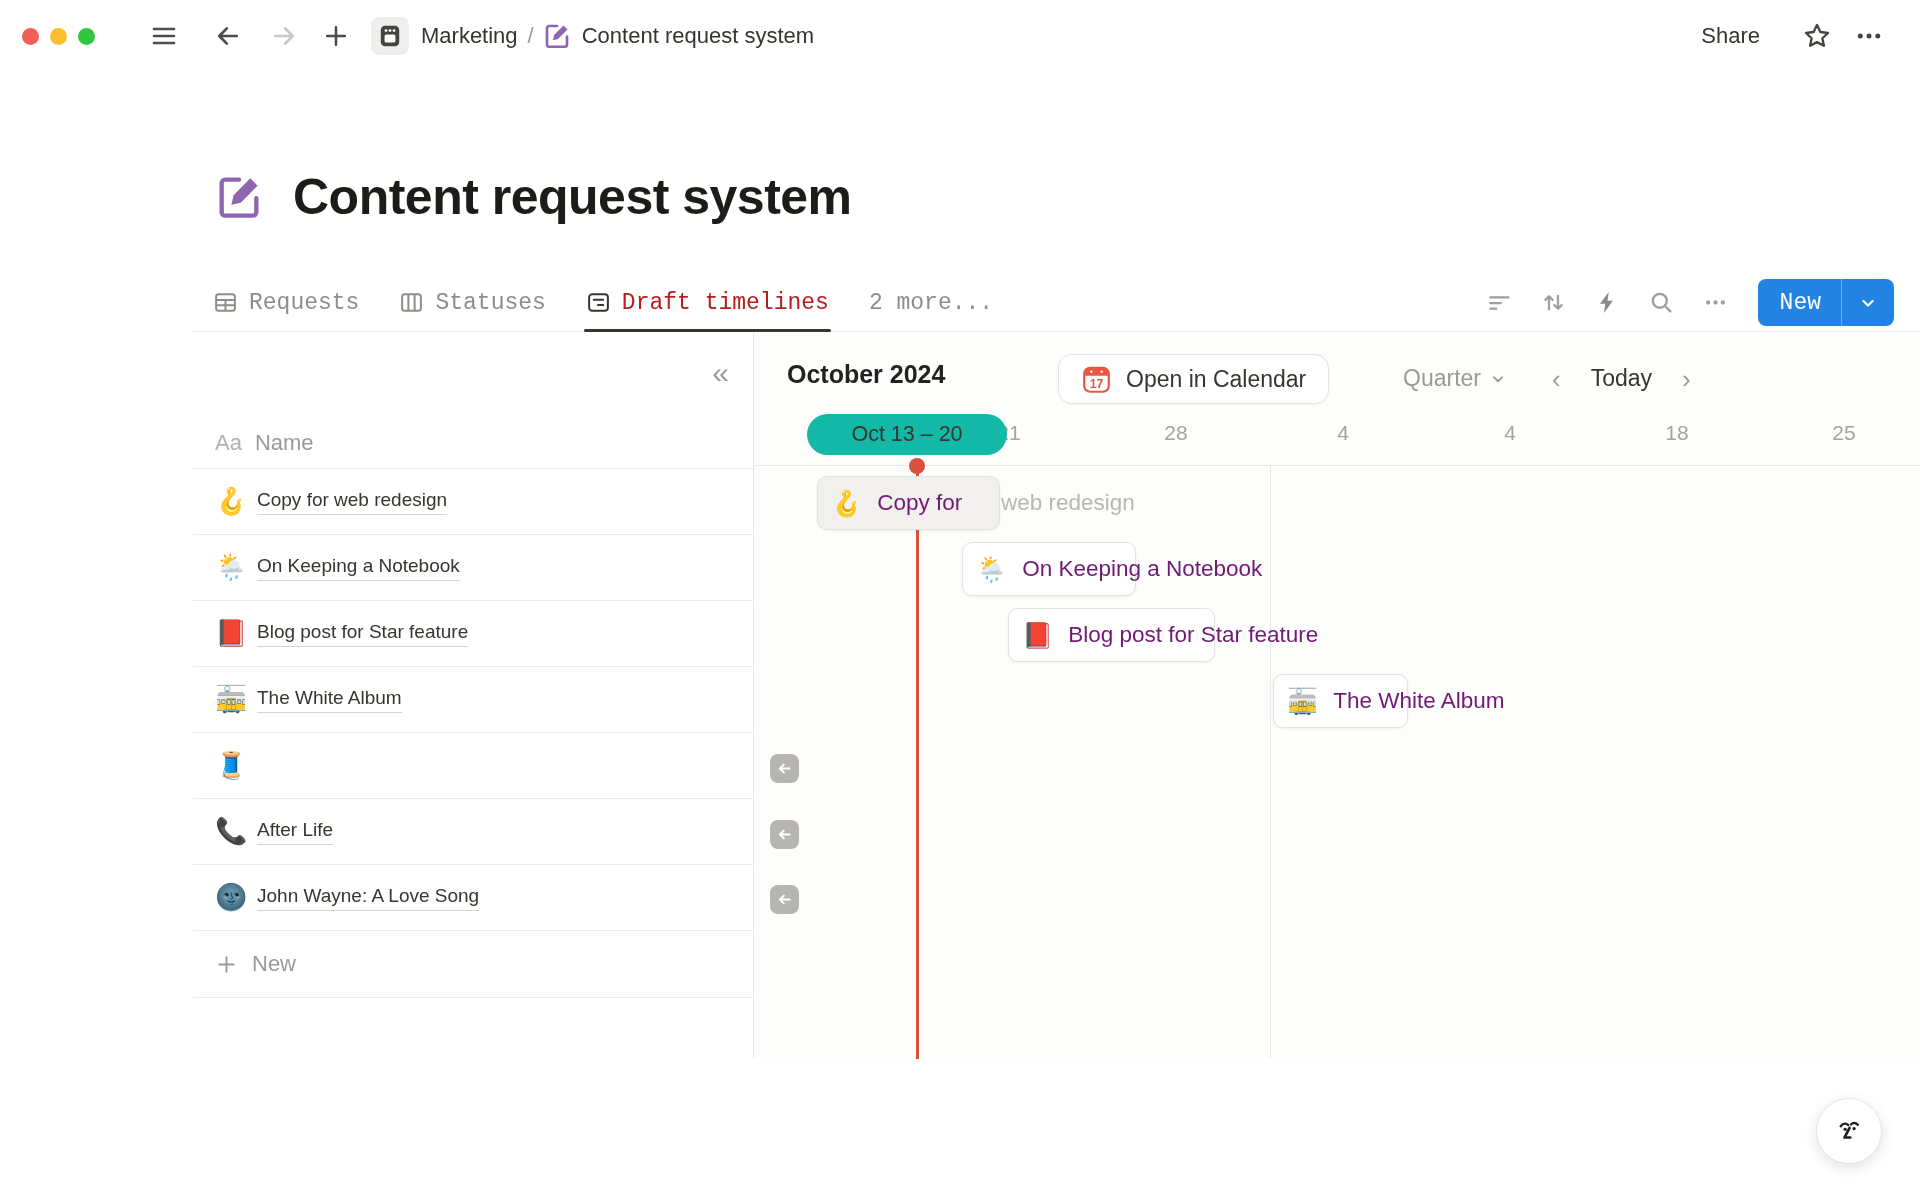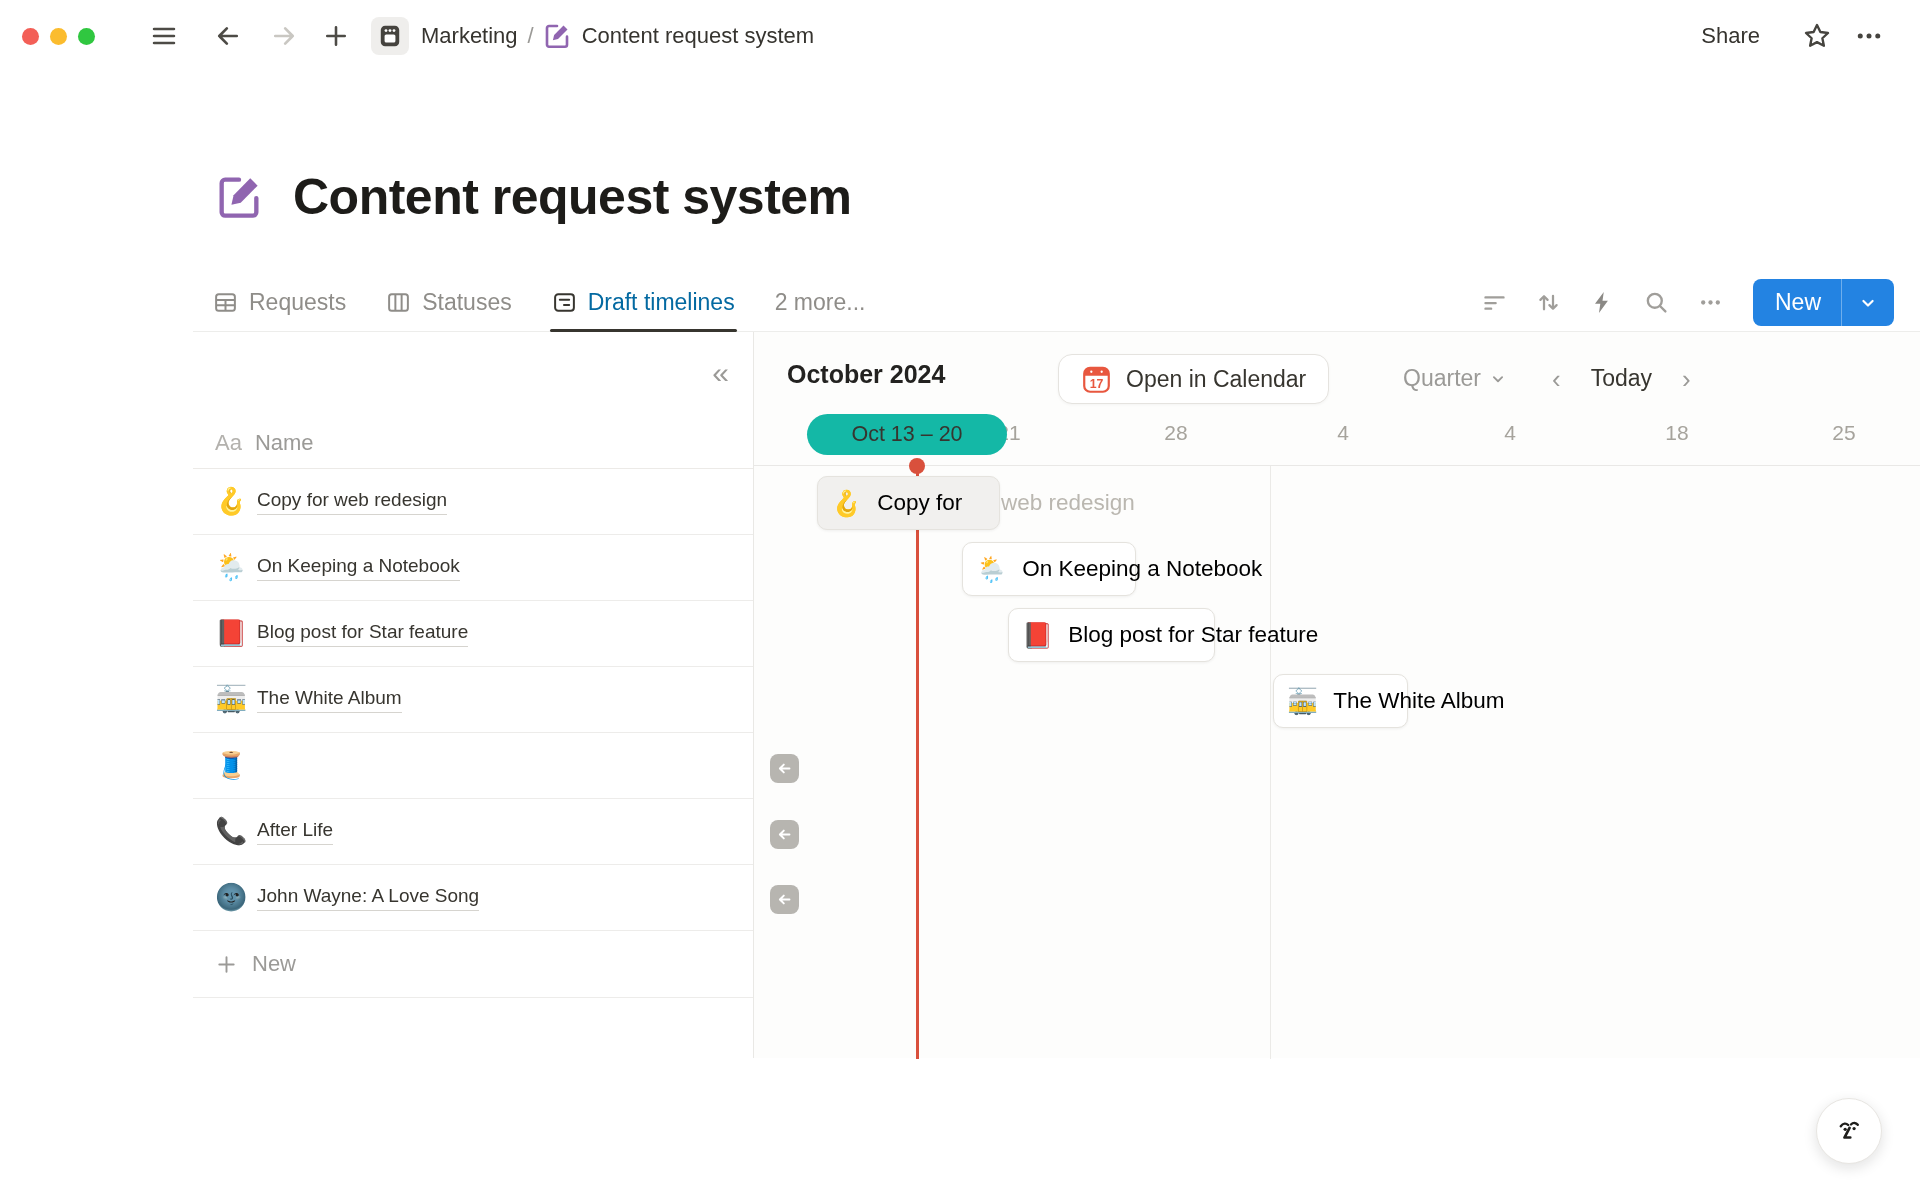--- a/index.html
+++ b/index.html
@@ -22,26 +22,26 @@
   .topbar-right{margin-left:auto;display:flex;align-items:center;}
   .share{font-size:22px;color:#36342f;margin-right:36px;}
   .topbar-right .tb-icon{margin-left:4px;}
 
   
   .title-row{position:absolute;left:213px;top:168px;display:flex;align-items:center;gap:28px;}
   .title-icon{width:52px;height:52px;color:#9065b0;}
   .page-title{font-size:50px;font-weight:700;color:#1d1c19;letter-spacing:-.5px;}
 
   
-  .tabbar{position:absolute;left:0;right:0;top:273px;height:59px;}
+  .tabbar{position:absolute;left:0;right:0;top:273px;height:59px;font-family:Liberation Mono, monospace;}
   .tabbar .rule{position:absolute;left:193px;right:0;bottom:0;height:1px;background:#ededeb;}
   .tabs{position:absolute;left:213px;top:0;height:100%;display:flex;align-items:center;gap:40px;}
   .tab{position:relative;height:100%;display:flex;align-items:center;gap:11px;font-size:23px;color:#8f8d89;cursor:pointer;}
   .tab svg{color:#8f8d89;}
-  .tab.active{color:#0369a1;font-weight:500;justify-content:space-between;}
+  .tab.active{color:#b91c1c;font-weight:500;justify-content:space-between;}
   .tab.active svg{color:#37352f;}
   .tab.active::after{content:"";position:absolute;left:-2px;right:-2px;bottom:0;height:3px;background:#37352f;border-radius:2px;}
   .view-tools{position:absolute;right:26px;top:0;height:100%;display:flex;align-items:center;gap:14px;}
   .tool-icon{width:40px;height:40px;display:flex;align-items:center;justify-content:center;color:#a09e9a;border-radius:6px;}
   .new-btn{margin-left:8px;height:47px;border-radius:8px;background:#2383e2;display:flex;align-items:stretch;overflow:hidden;color:#fff;}
   .new-btn .nb-label{display:flex;align-items:center;padding:0 20px 0 22px;font-size:23px;font-weight:500;}
   .new-btn .nb-div{width:1px;background:rgba(255,255,255,.35);}
   .new-btn .nb-caret{display:flex;align-items:center;padding:0 16px;}
 
   
@@ -72,21 +72,21 @@
   .wk-label{position:absolute;top:7px;transform:translateX(-50%);font-size:21px;color:#a6a39c;z-index:1;}
   .wk-pill{position:absolute;left:53px;top:0;width:200px;height:41px;border-radius:21px;background:#14b8a6;display:flex;align-items:center;justify-content:center;font-size:21.5px;color:#37352f;z-index:2;}
 
   .grid{position:absolute;left:0;right:0;top:133px;height:593px;border-top:1px solid #e9e8e6;}
   .gridline{position:absolute;top:0;bottom:0;width:1px;background:#ebeae7;z-index:0;}
   .today-line{position:absolute;top:0;bottom:0;width:3px;background:#d9503c;z-index:1;}
   .today-dot{position:absolute;width:16px;height:16px;border-radius:50%;background:#d9503c;z-index:5;}
 
   .bar{position:absolute;height:54px;border-radius:10px;background:#fff;border:1px solid #e5e3de;box-shadow:0 1px 3px rgba(15,15,15,.06);box-sizing:border-box;display:flex;align-items:center;gap:15px;padding-left:13px;white-space:nowrap;cursor:pointer;}
   .bar .emoji{font-size:25px;flex:none;}
-  .bar .blabel{font-size:22.5px;font-weight:500;color:#000000;}
+  .bar .blabel{font-size:22.5px;font-weight:500;color:#701a75;}
   .bar.gray{background:#f1f0ee;overflow:hidden;z-index:3;}
   .ghost-label{position:absolute;height:54px;display:flex;align-items:center;font-size:22.5px;font-weight:500;color:#bab7b0;z-index:2;white-space:nowrap;}
   .jump-btn{position:absolute;left:16px;width:29px;height:29px;border-radius:8px;background:#b7b5b0;display:flex;align-items:center;justify-content:center;color:#fff;cursor:pointer;z-index:4;}
 
   
   .ai-fab{position:absolute;right:38px;bottom:36px;width:64px;height:64px;border-radius:50%;background:#fff;border:1px solid #e8e6e2;box-shadow:0 4px 14px rgba(15,15,15,.12);display:flex;align-items:center;justify-content:center;color:#1f1e1b;cursor:pointer;}
 </style>
 </head>
 <body>
 

